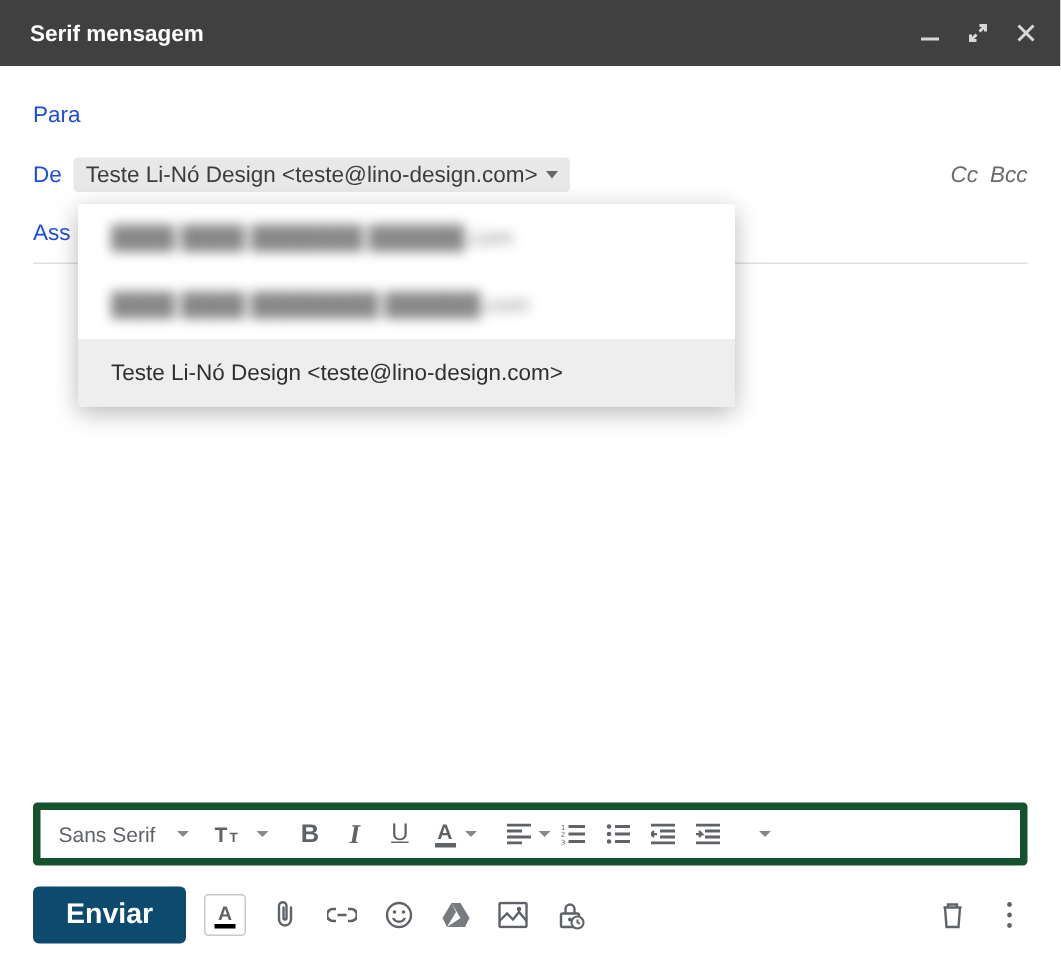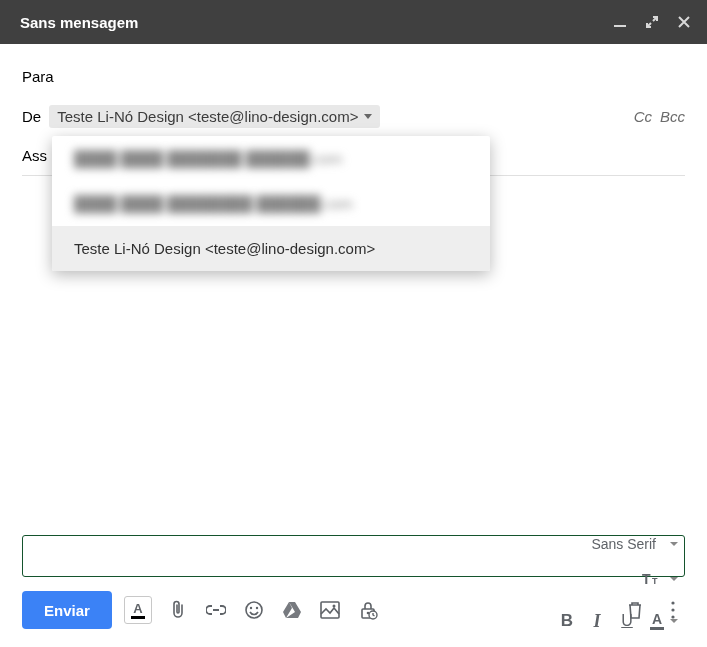--- a/index.html
+++ b/index.html
@@ -34,21 +34,21 @@
     color: #6b6b6b;
     font-size: 15px;
     position: relative;
   }
   .row {
     display: flex;
     align-items: center;
     height: 40px;
   }
   .row.divider { border-bottom: 1px solid #e0e0e0; }
-  .row .label { color: #000000; margin-right: 8px; }
+  .row .label { color: #1d4ed8; margin-right: 8px; }
   .cc-bcc { margin-left: auto; display: flex; gap: 8px; color: #6b6b6b; }
   .cc-bcc span { cursor: pointer; font-style: italic; }
 
   .from-chip {
     background: #e8e8e8;
     border-radius: 3px;
     padding: 3px 8px;
     color: #3c3c3c;
     display: inline-flex;
     align-items: center;
@@ -75,28 +75,27 @@
   }
   .dd-item.blurred { filter: blur(4px); color: #888; }
   .dd-item.selected { background: #eeeeee; }
 
   .body-area { flex: 1; }
 
   .toolbar-wrap {
     padding: 0 22px;
   }
   .format-toolbar {
-    border: 1px solid #14532d;
+    border: 5px solid #14532d;
     border-radius: 3px;
     height: 42px;
     display: flex;
-    align-items: flex-end;
+    align-items: center;
     background: #fff;
     color: #5f6368;
-    flex-direction: column;
   }
   .ft-group {
     display: flex;
     align-items: center;
     padding: 0 6px;
     position: relative;
   }
   .ft-sep {
     width: 1px;
     background: #e0e0e0;
@@ -123,27 +122,27 @@
   }
   .mini-chev { width: 0; height: 0; border-left: 4px solid transparent; border-right: 4px solid transparent; border-top: 4px solid #888; }
 
   .bottom-bar {
     padding: 14px 22px 18px 22px;
     display: flex;
     align-items: center;
     gap: 12px;
   }
   .send-btn {
-    background: #3b82f6;
+    background: #0c4a6e;
     color: #fff;
     border: none;
     border-radius: 4px;
     height: 38px;
     padding: 0 22px;
-    font-size: 15px;
+    font-size: 19px;
     font-weight: 600;
     cursor: pointer;
   }
   .bb-icons { display: flex; align-items: center; gap: 14px; color: #5f6368; }
   .bb-btn {
     width: 24px; height: 24px;
     display: flex; align-items: center; justify-content: center;
     cursor: pointer; color: #5f6368;
   }
   .bb-btn.boxed {
@@ -160,21 +159,21 @@
   .A-color .bar { background: #000; }
 
   svg { display: block; }
 </style>
 </head>
 <body>
 
 <div class="compose">
 
   <div class="titlebar">
-    <div class="titlebar-title">Sans mensagem</div>
+    <div class="titlebar-title">Serif mensagem</div>
     <div class="winbtns">
       <div class="winbtn">
         <svg width="12" height="12" viewBox="0 0 12 12">
             <rect x="0" y="9" width="12" height="2" fill="currentColor"></rect>
           </svg>
       </div>
       <div class="winbtn">
         <svg width="12" height="12" viewBox="0 0 12 12">
             <path d="M1 7 L1 11 L5 11 M11 5 L11 1 L7 1" stroke="currentColor" stroke-width="2" fill="none"></path>
             <path d="M1 11 L5 7 M11 1 L7 5" stroke="currentColor" stroke-width="2"></path>

